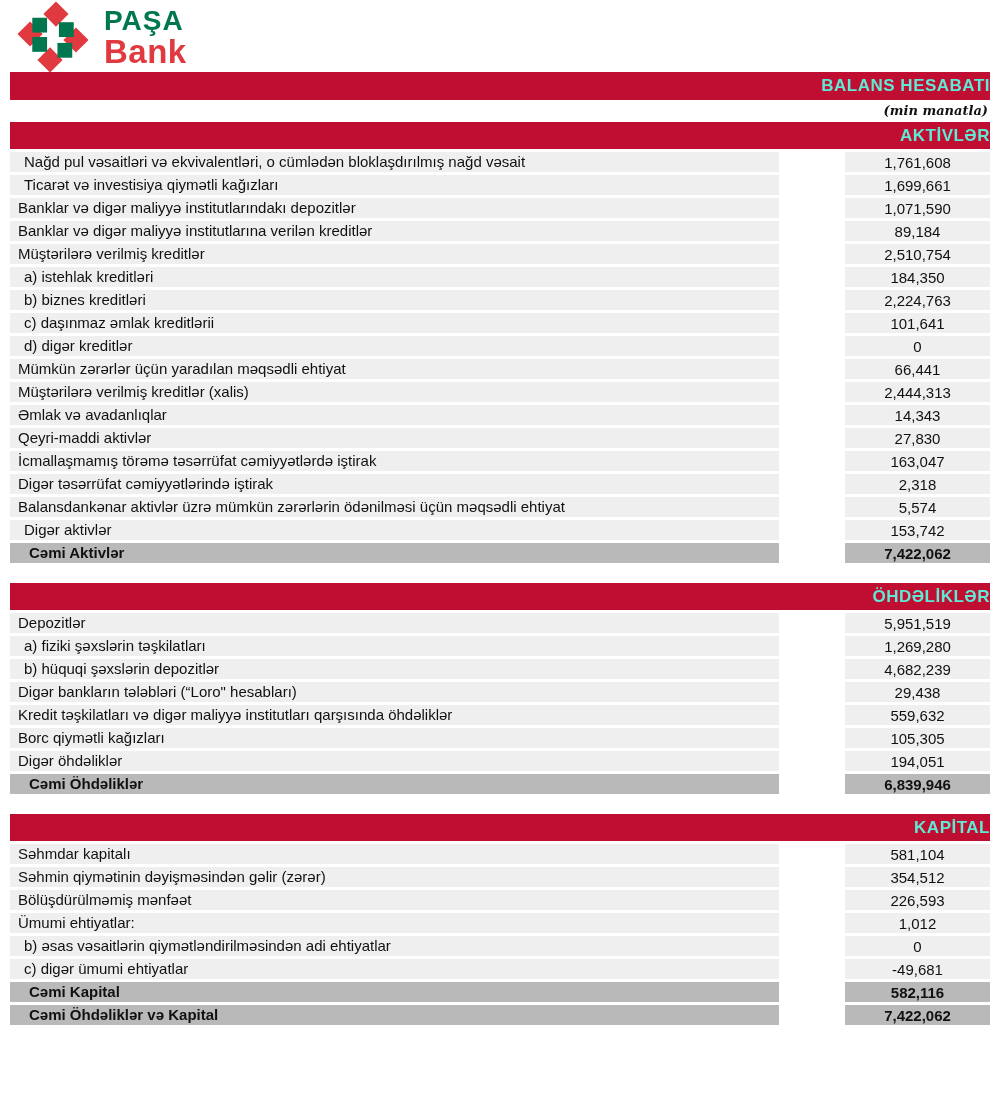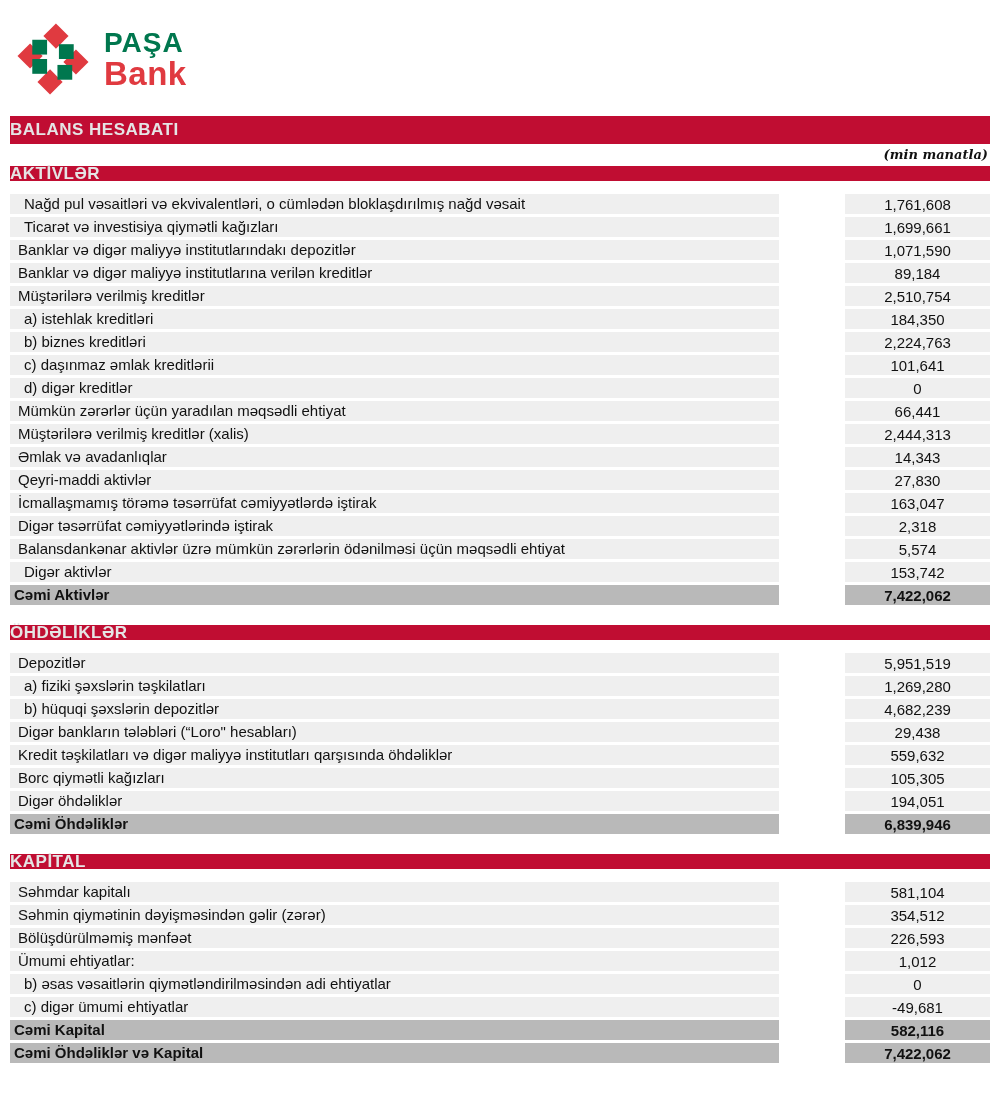--- a/index.html
+++ b/index.html
@@ -14,59 +14,59 @@
   html,body{background:#ffffff;}
   body{
     width:1000px;height:1102px;overflow:hidden;
     font-family:"Liberation Sans","DejaVu Sans",sans-serif;
     color:var(--ink);
   }
   .page{padding:0 10px;}
   
   .logo-row{
     display:flex;align-items:center;gap:14px;
-    padding:10px 0 8px 6px;height:116px;
+    padding:10px 0 8px 6px;height:72px;
   }
   .logo-mark{width:74px;height:76px;flex:0 0 auto;}
   .logo-word{display:flex;flex-direction:column;line-height:1.0;}
   .logo-word .top{
     color:var(--logo-green);font-weight:bold;font-size:28px;letter-spacing:1px;
   }
   .logo-word .bottom{
     color:var(--logo-red);font-weight:bold;font-size:33px;letter-spacing:0.5px;
   }
   
   .red-bar{
-    background:var(--bar-red);color:#e5e5e5;
-    height:28px;display:flex;align-items:center;justify-content:flex-start;
+    background:var(--bar-red);color:#5eead4;
+    height:28px;display:flex;align-items:center;justify-content:flex-end;
     font-weight:bold;font-size:17px;letter-spacing:0.5px;
   }
   .unit-note{
     text-align:right;
     font-family:"DejaVu Serif","Liberation Serif",serif;
     font-style:italic;font-weight:bold;font-size:13px;
     padding:3px 2px 4px 0;height:22px;
   }
   .section{margin-bottom:20px;}
-  .section-header{height:15px;margin-bottom:13px;}
+  .section-header{height:27px;margin-bottom:3px;}
   
   .row{display:flex;gap:24px;margin-bottom:3px;}
   .cell{background:var(--row-gray);}
   .cell.label{
     flex:1;min-height:20px;display:flex;align-items:center;
     padding:1px 8px;font-size:15px;line-height:18px;white-space:pre-line;
   }
   .cell.label.indent-1{padding-left:14px;}
   .cell.value{
     width:145px;flex:0 0 145px;display:flex;align-items:center;justify-content:center;
     font-size:15px;
     margin-left:42px;
   }
   .row.total .cell{background:var(--total-gray);font-weight:bold;}
-  .row.total .cell.label{padding-left:4px;}
+  .row.total .cell.label{padding-left:19px;}
   .row.multiline .cell.label{min-height:42px;}
 </style>
 </head>
 <body>
 
 <div class="page">
 
   <div class="logo-row">
     <svg class="logo-mark" viewBox="0 0 100 100" aria-hidden="true">
 

